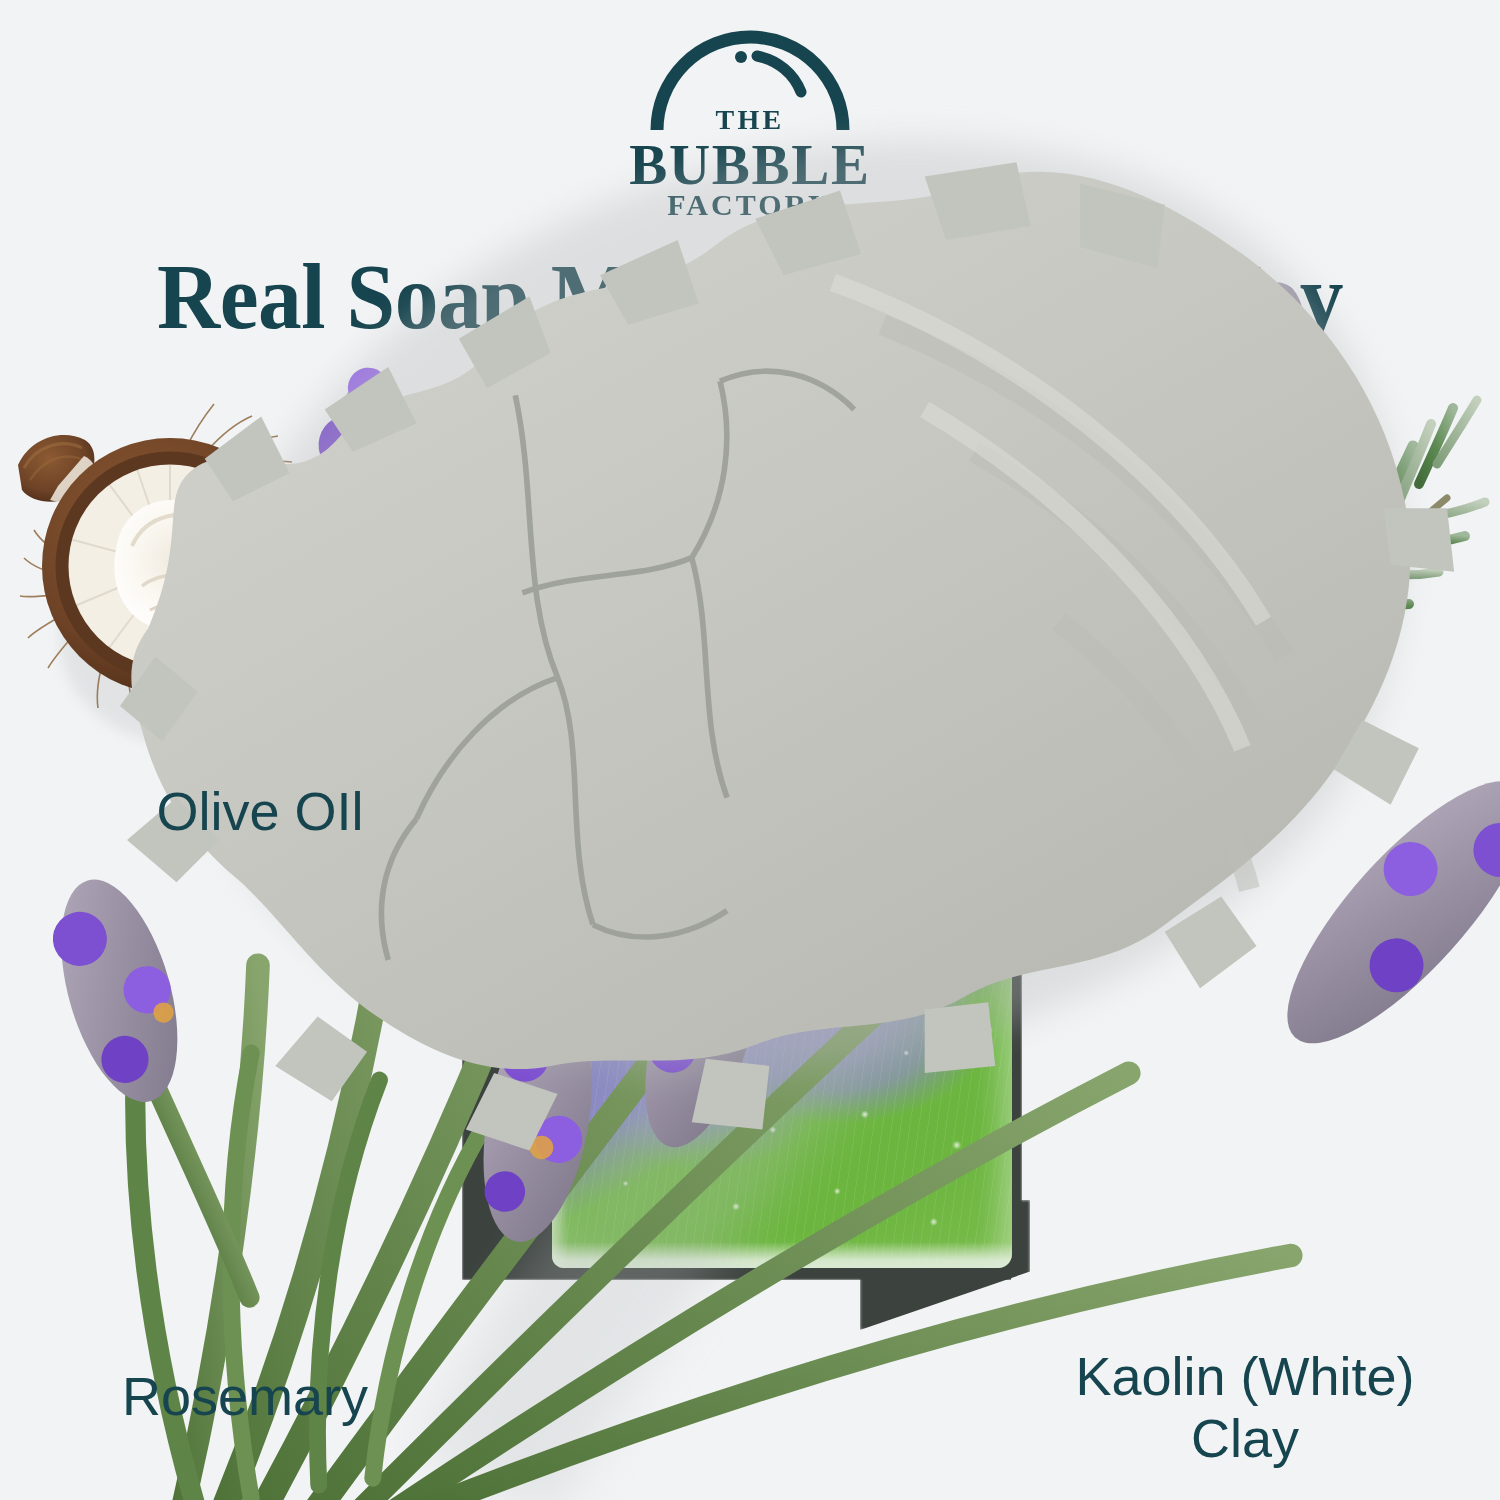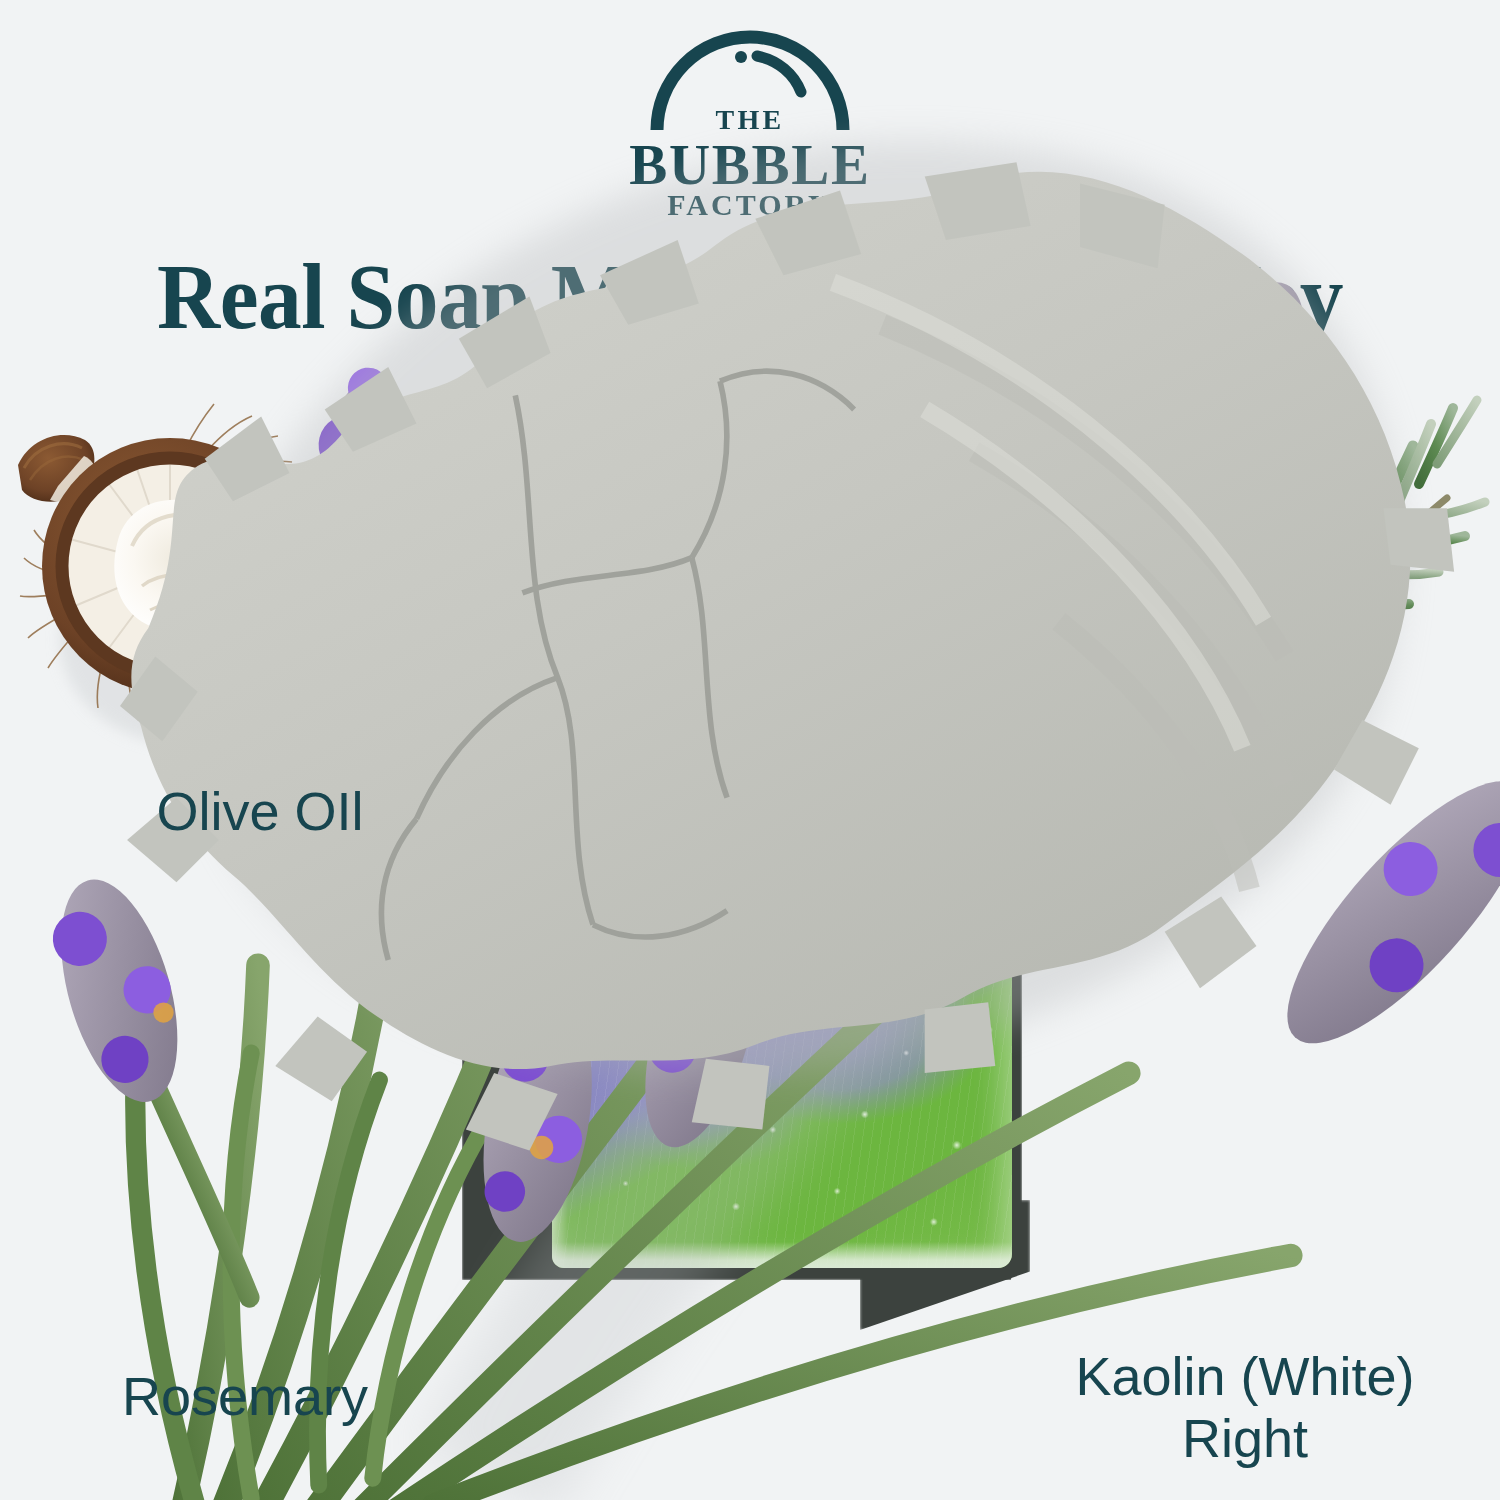--- a/index.html
+++ b/index.html
@@ -564,15 +564,15 @@
     </g>
     <g stroke="#dedfd9" stroke-width="5" fill="none" opacity=".55">
       <path d="M236 80 C 290 100 334 136 358 176"></path>
       <path d="M262 116 C 306 142 338 178 352 212"></path>
     </g>
   </svg>
 
   <div class="ing-label" id="label-olive">Olive OIl</div>
   <div class="ing-label" id="label-lavender">Rosemary</div>
   <div class="ing-label" id="label-clay">Kaolin (White)
-Right</div>
+Clay</div>
 
 </div>
 
 </body></html>

